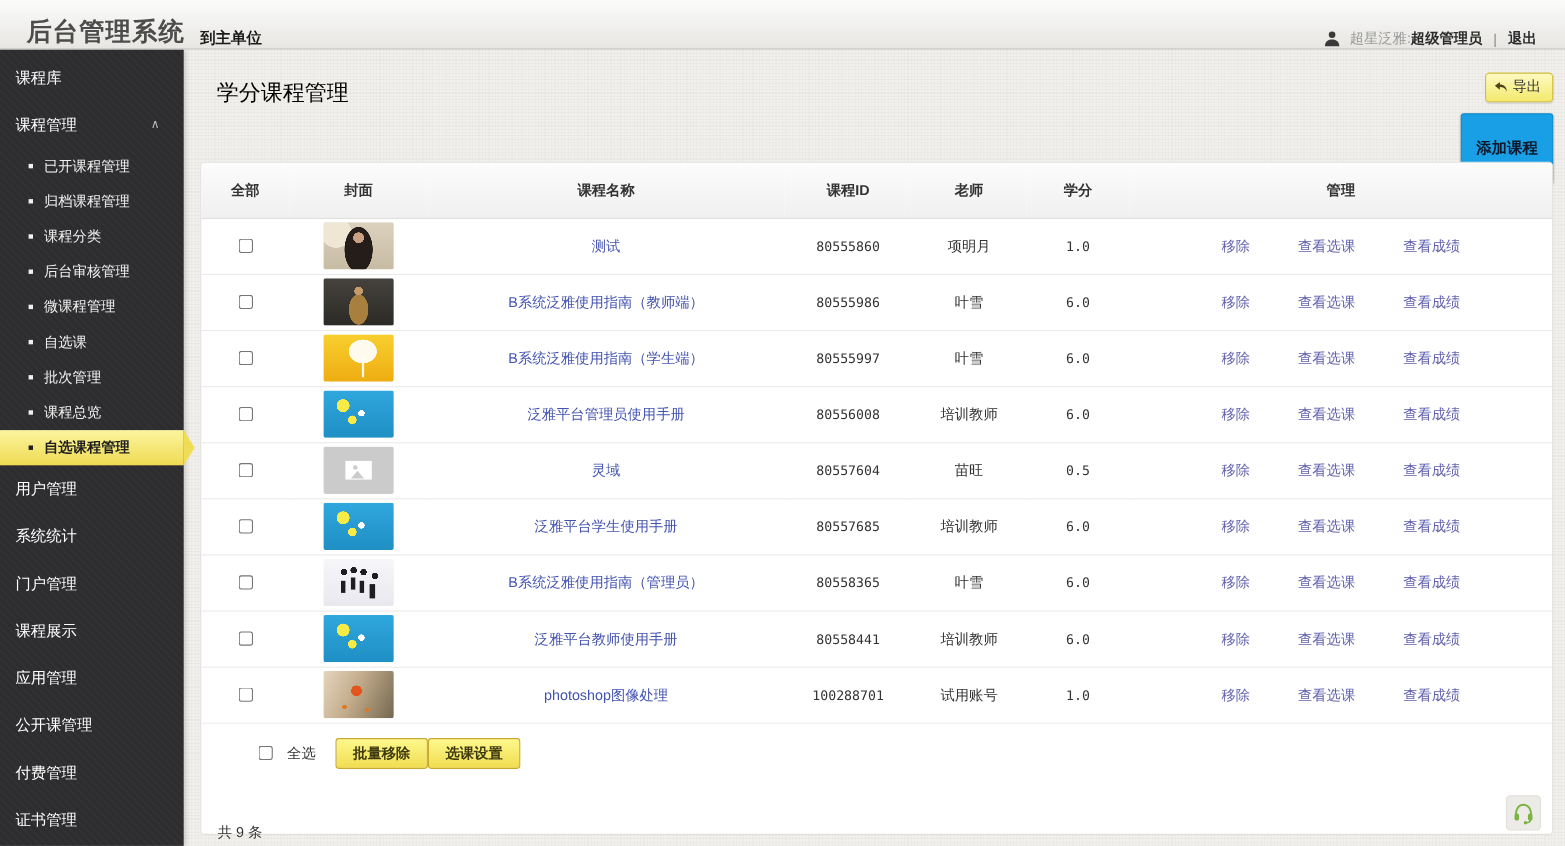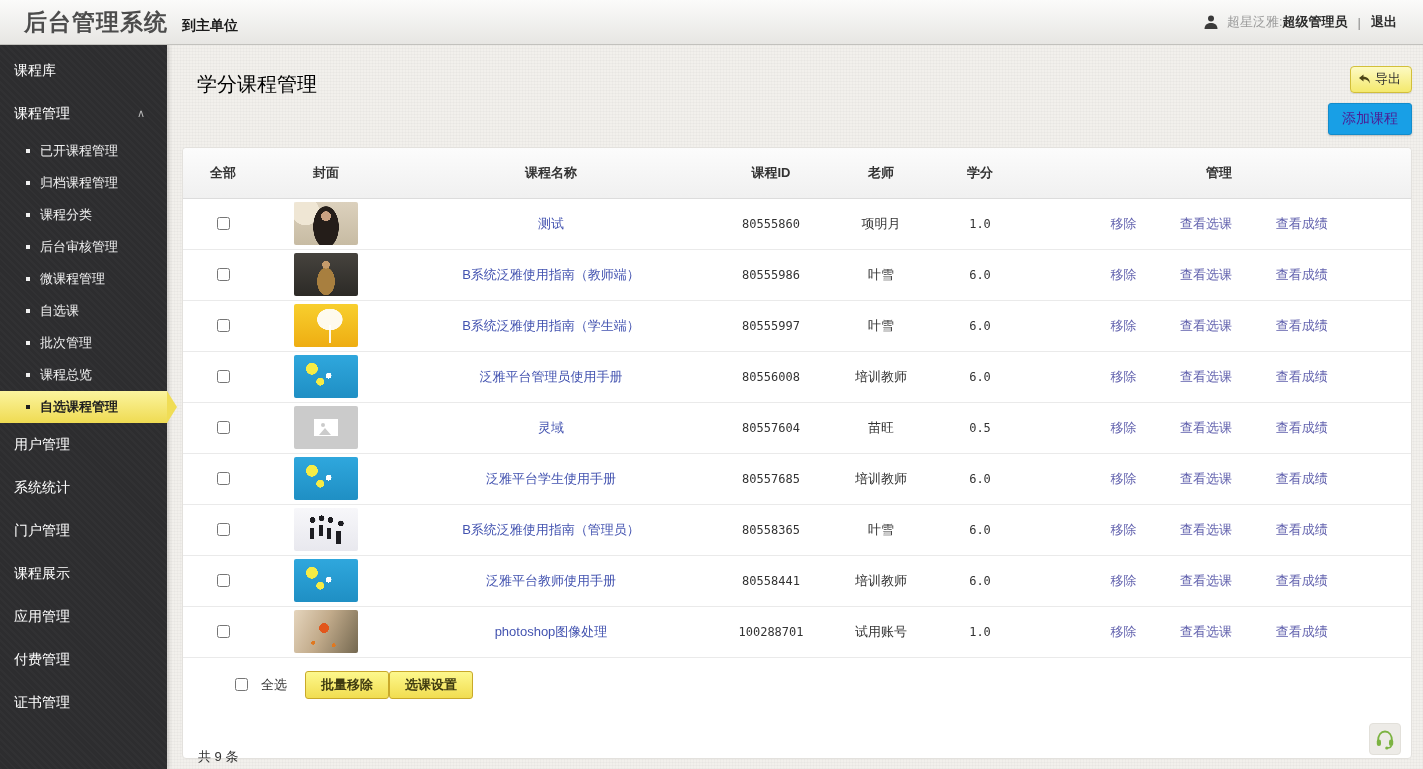--- a/index.html
+++ b/index.html
@@ -10,21 +10,21 @@
     background-color:#f2f0ec;
     background-image:
       repeating-linear-gradient(0deg, rgba(0,0,0,0.025) 0 1px, transparent 1px 3px),
       repeating-linear-gradient(90deg, rgba(0,0,0,0.018) 0 1px, transparent 1px 3px);
   }
   
   .topbar {
     position:relative; height:45px; z-index:5;
     background:linear-gradient(#fbfbfa,#e7e6e3);
     border-bottom:1px solid #c2c1bd;
-    display:flex; align-items:center;
+    display:flex; align-items:flex-end;
   }
   .logo { margin-left:24px; font-size:23px; font-weight:700; color:#4c4c4c; letter-spacing:1px; }
   .org-link { margin-left:14px; margin-top:8px; font-size:14px; font-weight:700; color:#1b1b1b; text-decoration:none; }
   .topbar-right { margin-left:auto; margin-right:26px; display:flex; align-items:center; font-size:13px; }
   .user-icon { display:flex; margin-right:8px; }
   .user-prefix { color:#9a9a9a; }
   .user-role { color:#2b2b2b; font-weight:700; }
   .sep { color:#8a8a8a; margin:0 10px; }
   .logout-link { color:#2b2b2b; font-weight:700; text-decoration:none; }
 
@@ -61,22 +61,22 @@
     display:flex; align-items:center; gap:4px;
     background:linear-gradient(#fdfac2,#f4e96d);
     border:1px solid #d2bf39; border-radius:4px;
     padding:3px 10px 4px 7px; font-size:13px; color:#333; cursor:pointer;
     box-shadow:0 1px 1px rgba(0,0,0,.1);
   }
   .add-btn {
     position:absolute; top:58px; right:11px;
     background:linear-gradient(#2bade f0,#189fe6); background:#189fe6;
     border:1px solid #128ccc; border-radius:3px;
-    color:#4c1d95; font-size:14px; font-weight:400;
-    padding:6px 13px; cursor:pointer;
+    color:#0f172a; font-size:14px; font-weight:700;
+    padding:22px 13px; cursor:pointer;
     box-shadow:0 1px 2px rgba(0,0,0,.2);
   }
 
   
   .panel {
     position:absolute; top:102px; left:15px; right:11px; height:612px;
     background:#fff; border:1px solid #e3e1dd; border-radius:4px;
   }
   .table-wrap { border-radius:4px 4px 0 0; overflow:hidden; }
   table.course-table { width:100%; border-collapse:collapse; table-layout:fixed; }
@@ -183,20 +183,21 @@
       <div class="side-item sub"><span class="bullet"></span><span>微课程管理</span></div>
       <div class="side-item sub"><span class="bullet"></span><span>自选课</span></div>
       <div class="side-item sub"><span class="bullet"></span><span>批次管理</span></div>
       <div class="side-item sub"><span class="bullet"></span><span>课程总览</span></div>
       <div class="side-item sub active"><span class="bullet"></span><span>自选课程管理</span></div>
       <div class="side-item top"><span>用户管理</span></div>
       <div class="side-item top"><span>系统统计</span></div>
       <div class="side-item top"><span>门户管理</span></div>
       <div class="side-item top"><span>课程展示</span></div>
       <div class="side-item top"><span>应用管理</span></div>
+      <div class="side-item top"><span>公开课管理</span></div>
       <div class="side-item top"><span>付费管理</span></div>
       <div class="side-item top"><span>证书管理</span></div>
     </div>
 
   <div class="main">
     <div class="page-title">学分课程管理</div>
 
     <button class="export-btn">
       <span style="display:flex;">
         <svg width="13" height="11" viewBox="0 0 13 11">

